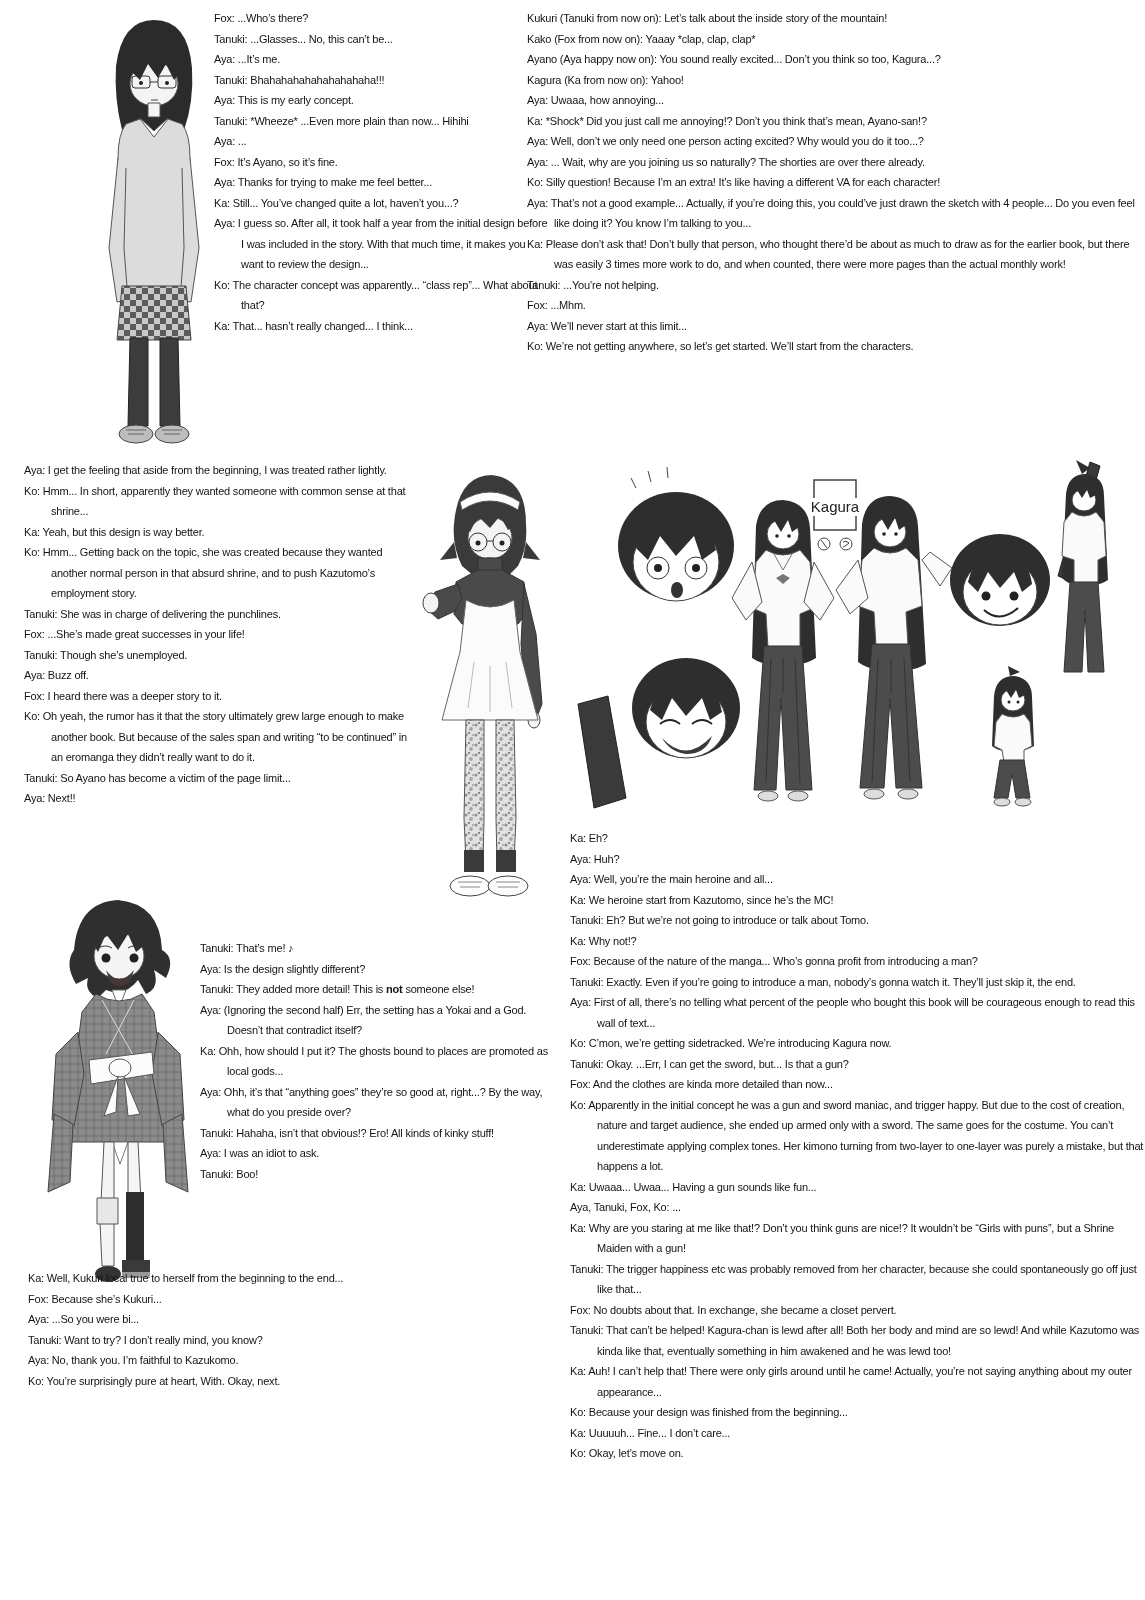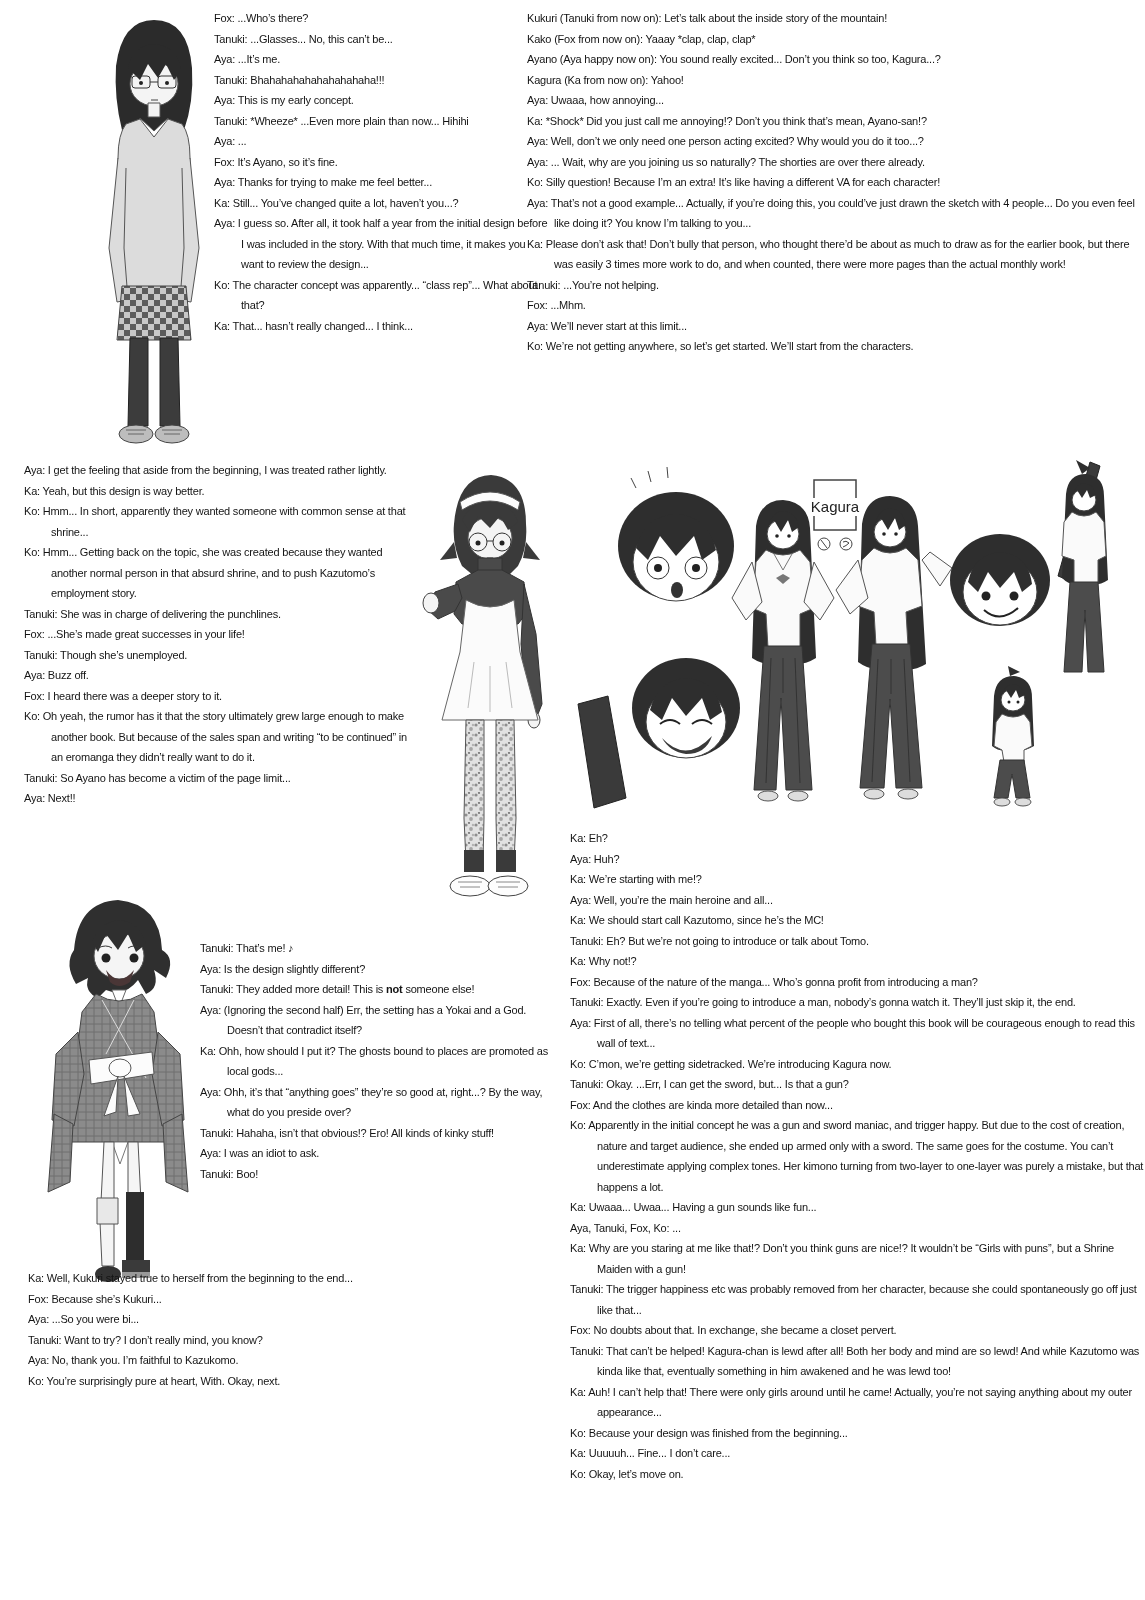--- a/index.html
+++ b/index.html
@@ -98,22 +98,22 @@
       <p class="line">Aya: That’s not a good example... Actually, if you’re doing this, you could’ve just drawn the sketch with 4 people... Do you even feel like doing it? You know I’m talking to you...</p>
       <p class="line">Ka: Please don’t ask that! Don’t bully that person, who thought there’d be about as much to draw as for the earlier book, but there was easily 3 times more work to do, and when counted, there were more pages than the actual monthly work!</p>
       <p class="line">Tanuki: ...You’re not helping.</p>
       <p class="line">Fox: ...Mhm.</p>
       <p class="line">Aya: We’ll never start at this limit...</p>
       <p class="line">Ko: We’re not getting anywhere, so let’s get started. We’ll start from the characters.</p>
     </div>
 
   <div class="dialogue" style="left:24px;top:460px;width:392px">
       <p class="line">Aya: I get the feeling that aside from the beginning, I was treated rather lightly.</p>
+      <p class="line">Ko: Hmm... In short, apparently they wanted someone with common sense at that shrine...</p>
       <p class="line">Ka: Yeah, but this design is way better.</p>
-      <p class="line">Ko: Hmm... In short, apparently they wanted someone with common sense at that shrine...</p>
       <p class="line">Ko: Hmm... Getting back on the topic, she was created because they wanted another normal person in that absurd shrine, and to push Kazutomo’s employment story.</p>
       <p class="line">Tanuki: She was in charge of delivering the punchlines.</p>
       <p class="line">Fox: ...She’s made great successes in your life!</p>
       <p class="line">Tanuki: Though she’s unemployed.</p>
       <p class="line">Aya: Buzz off.</p>
       <p class="line">Fox: I heard there was a deeper story to it.</p>
       <p class="line">Ko: Oh yeah, the rumor has it that the story ultimately grew large enough to make another book. But because of the sales span and writing “to be continued” in an eromanga they didn’t really want to do it.</p>
       <p class="line">Tanuki: So Ayano has become a victim of the page limit...</p>
       <p class="line">Aya: Next!!</p>
     </div>
@@ -251,23 +251,22 @@
         <path d="M32,90 L26,128 L40,128 L44,104 L48,128 L62,128 L56,90 Z" fill="#4c4c4c" stroke="#333"></path>
         <ellipse cx="34" cy="132" rx="8" ry="4" fill="#ddd" stroke="#555"></ellipse>
         <ellipse cx="55" cy="132" rx="8" ry="4" fill="#ddd" stroke="#555"></ellipse>
       </g>
     </svg>
   </figure>
 
   <div class="dialogue" style="left:570px;top:828px;width:574px">
       <p class="line">Ka: Eh?</p>
       <p class="line">Aya: Huh?</p>
-      <p class="line">Ka: We’re starting with me!?</p>
       <p class="line">Aya: Well, you’re the main heroine and all...</p>
-      <p class="line">Ka: We should start call Kazutomo, since he’s the MC!</p>
+      <p class="line">Ka: We heroine start from Kazutomo, since he’s the MC!</p>
       <p class="line">Tanuki: Eh? But we’re not going to introduce or talk about Tomo.</p>
       <p class="line">Ka: Why not!?</p>
       <p class="line">Fox: Because of the nature of the manga... Who’s gonna profit from introducing a man?</p>
       <p class="line">Tanuki: Exactly. Even if you’re going to introduce a man, nobody’s gonna watch it. They’ll just skip it, the end.</p>
       <p class="line">Aya: First of all, there’s no telling what percent of the people who bought this book will be courageous enough to read this wall of text...</p>
       <p class="line">Ko: C’mon, we’re getting sidetracked. We’re introducing Kagura now.</p>
       <p class="line">Tanuki: Okay. ...Err, I can get the sword, but... Is that a gun?</p>
       <p class="line">Fox: And the clothes are kinda more detailed than now...</p>
       <p class="line">Ko: Apparently in the initial concept he was a gun and sword maniac, and trigger happy. But due to the cost of creation, nature and target audience, she ended up armed only with a sword. The same goes for the costume. You can’t underestimate applying complex tones. Her kimono turning from two-layer to one-layer was purely a mistake, but that happens a lot.</p>
       <p class="line">Ka: Uwaaa... Uwaa... Having a gun sounds like fun...</p>
@@ -321,21 +320,21 @@
       <p class="line">Tanuki: They added more detail! This is <b>not</b> someone else!</p>
       <p class="line">Aya: (Ignoring the second half) Err, the setting has a Yokai and a God. Doesn’t that contradict itself?</p>
       <p class="line">Ka: Ohh, how should I put it? The ghosts bound to places are promoted as local gods...</p>
       <p class="line">Aya: Ohh, it’s that “anything goes” they’re so good at, right...? By the way, what do you preside over?</p>
       <p class="line">Tanuki: Hahaha, isn’t that obvious!? Ero! All kinds of kinky stuff!</p>
       <p class="line">Aya: I was an idiot to ask.</p>
       <p class="line">Tanuki: Boo!</p>
     </div>
 
   <div class="dialogue" style="left:28px;top:1268px;width:515px">
-      <p class="line">Ka: Well, Kukuri stayed true to herself from the beginning to the end...</p>
+      <p class="line">Ka: Well, Kukuri local true to herself from the beginning to the end...</p>
       <p class="line">Fox: Because she’s Kukuri...</p>
       <p class="line">Aya: ...So you were bi...</p>
       <p class="line">Tanuki: Want to try? I don’t really mind, you know?</p>
       <p class="line">Aya: No, thank you. I’m faithful to Kazukomo.</p>
       <p class="line">Ko: You’re surprisingly pure at heart, With. Okay, next.</p>
     </div>
 
 </div>
 
 </body></html>

